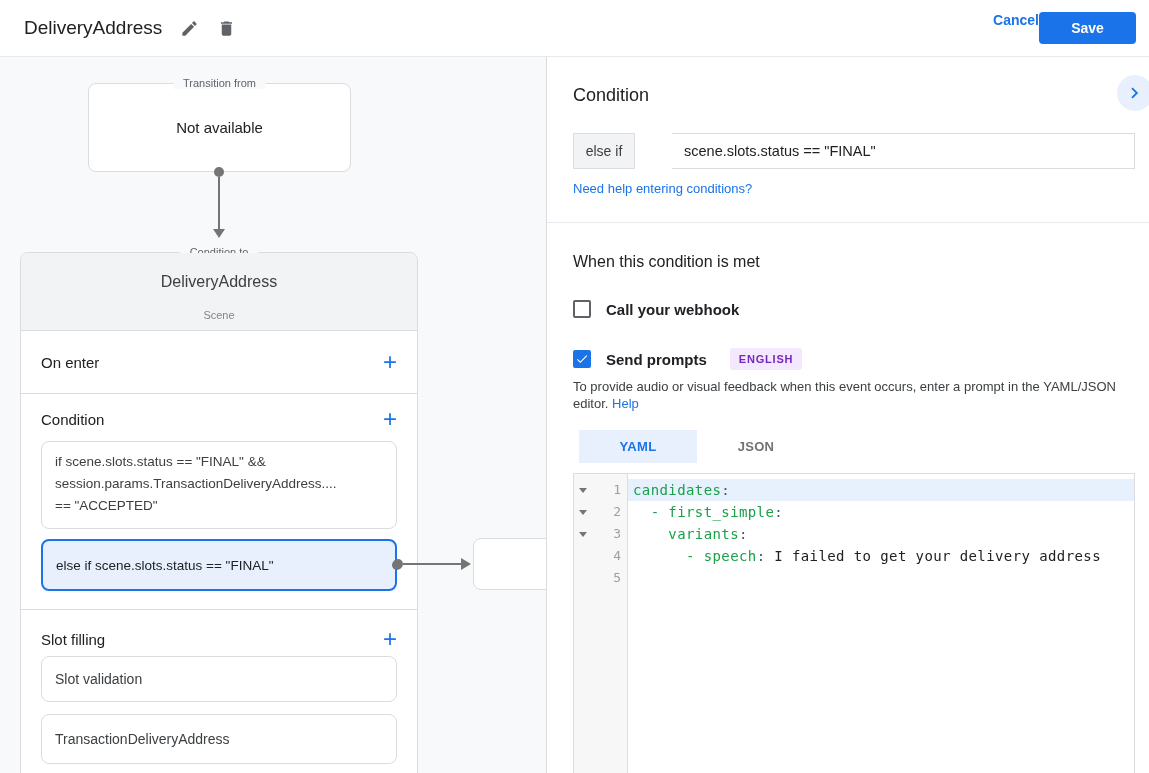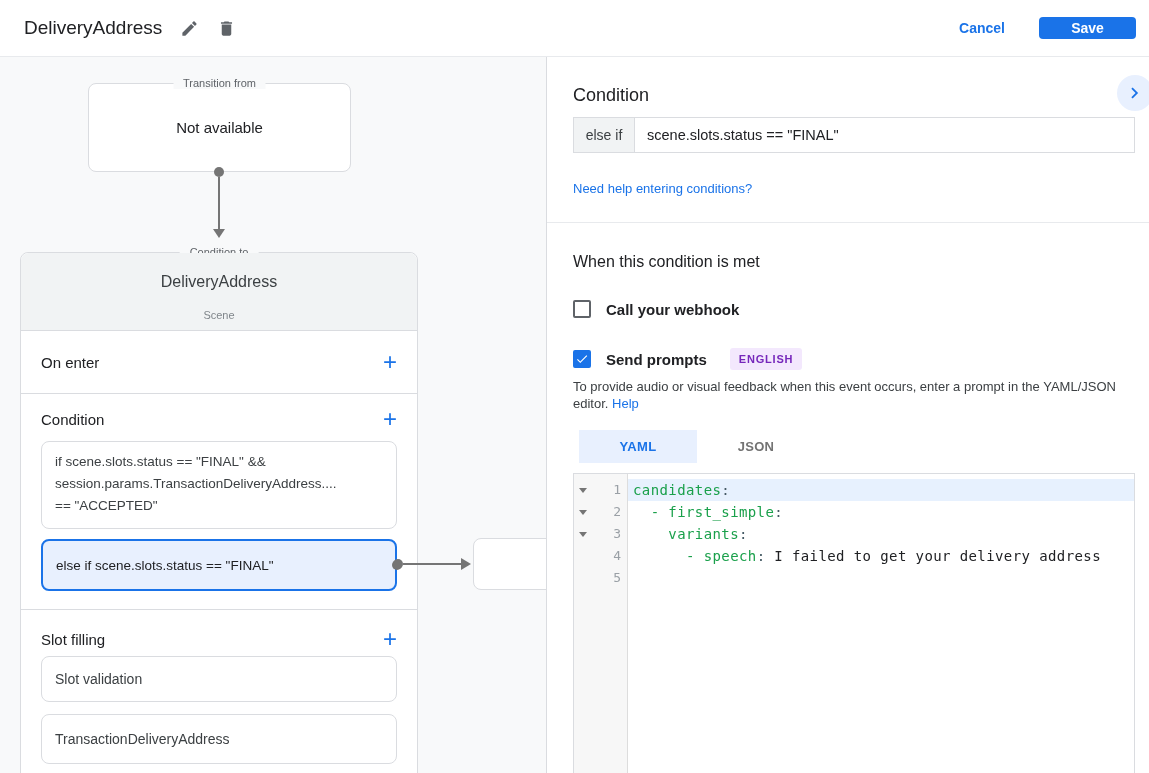--- a/index.html
+++ b/index.html
@@ -7,24 +7,24 @@
     font-family:"Liberation Sans", sans-serif; }
   .app { position:relative; width:1149px; height:773px; }
 
   
   .topbar { position:absolute; left:0; top:0; width:100%; height:57px; background:#fff;
     border-bottom:1px solid #e8eaed; display:flex; align-items:center; padding:0 13px 0 24px; }
   .page-title { font-size:19px; color:#202124; }
   .icon-btn { background:none; border:none; cursor:pointer; display:flex; align-items:center;
     justify-content:center; padding:4px; }
   .icon-btn svg { fill:#5f6368; }
-  .topbar-right { margin-left:auto; display:flex; align-items:center; gap:34px; }
+  .topbar-right { margin-left:auto; display:flex; align-items:flex-start; }
   .cancel-btn { background:none; border:none; color:#1a73e8; font-size:14px; font-weight:bold;
     cursor:pointer; font-family:inherit; }
-  .save-btn { width:97px; height:22px; background:#1a73e8; color:#fff; border:none;
+  .save-btn { width:97px; height:32px; background:#1a73e8; color:#fff; border:none;
     border-radius:4px; font-size:14px; font-weight:bold; cursor:pointer; font-family:inherit; }
 
   
   .flow-pane { position:absolute; left:0; top:57px; width:546px; height:716px;
     background:#f8f9fa; overflow:hidden; }
   .legend { position:absolute; top:-7px; left:50%; transform:translateX(-50%);
     background:#f8f9fa; padding:0 10px; font-size:11px; color:#5f6368; white-space:nowrap; }
   .from-box { position:absolute; left:88px; top:26px; width:263px; height:89px; background:#fff;
     border:1px solid #dadce0; border-radius:8px; display:flex; align-items:center; justify-content:center; }
   .from-box .node-text { font-size:15px; color:#202124; }
@@ -67,21 +67,21 @@
   .slot-box.sv { top:403px; height:46px; }
   .slot-box.tda { top:461px; height:50px; }
 
   
   .detail-pane { position:absolute; left:546px; top:57px; width:603px; height:716px;
     background:#fff; border-left:1px solid #dadce0; }
   .pane-heading { position:absolute; left:26px; top:28px; font-size:18px; color:#202124; }
   .collapse-btn { position:absolute; right:-4px; top:18px; width:36px; height:36px; border:none;
     border-radius:50%; background:#e8f0fe; cursor:pointer; display:flex; align-items:center;
     justify-content:center; }
-  .cond-row { position:absolute; left:26px; right:14px; top:60px; height:36px; display:flex; }
+  .cond-row { position:absolute; left:26px; right:14px; top:76px; height:36px; display:flex;gap:37px; }
   .cond-chip { width:62px; height:36px; background:#f1f3f4; border:1px solid #dadce0;
     display:flex; align-items:center; justify-content:center; font-size:14px; color:#3c4043; }
   .cond-input { flex:1; height:36px; border:1px solid #dadce0; border-left:none; padding:0 12px;
     font-size:14.5px; color:#202124; font-family:inherit; outline:none; }
   .help-cond-link { position:absolute; left:26px; top:124px; font-size:13px; color:#1a73e8;
     text-decoration:none; cursor:pointer; }
   .pane-divider { position:absolute; left:0; right:0; top:165px; height:1px; background:#e8eaed; }
   .when-heading { position:absolute; left:26px; top:196px; font-size:16px; color:#202124; }
   .check-row { position:absolute; left:26px; display:flex; align-items:center; gap:15px; height:22px; }
   .webhook-row { top:241px; } .prompts-row { top:291px; }

